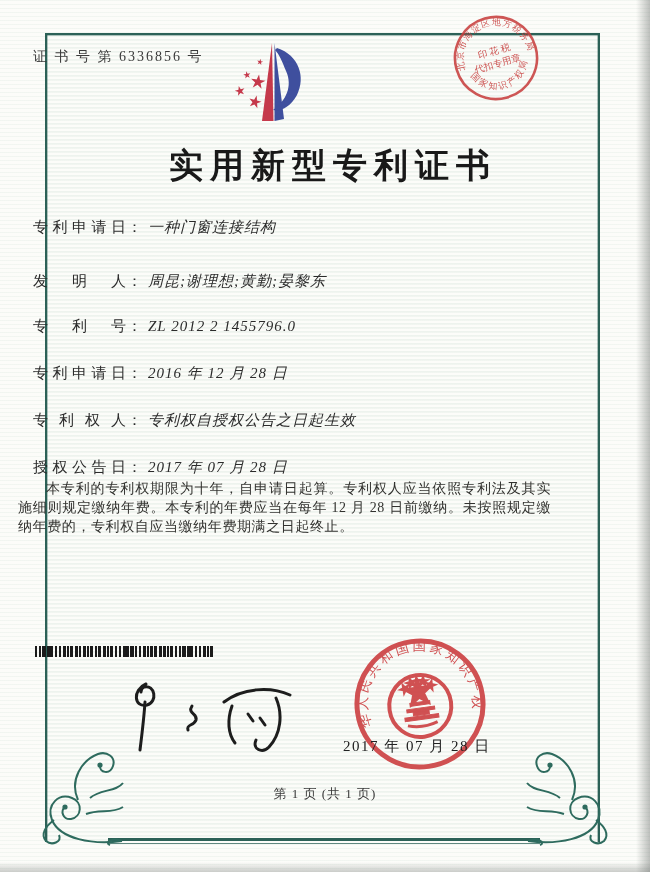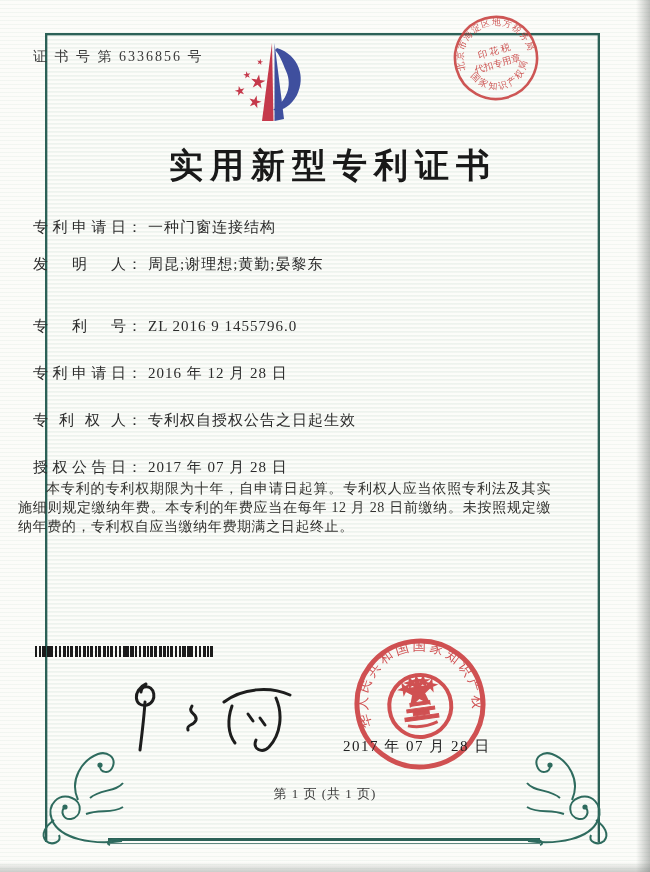--- a/index.html
+++ b/index.html
@@ -23,28 +23,28 @@
     background:repeating-linear-gradient(180deg, rgba(110,165,138,0.10) 0 1px, rgba(255,255,255,0) 1px 4px);
   }
   .cert-number{position:absolute;left:33px;top:48px;font-size:14px;letter-spacing:2px;color:#3a3a3a;}
   .logo{position:absolute;left:227px;top:35px;width:96px;height:102px;}
   .tax-seal{position:absolute;left:450px;top:12px;width:92px;height:92px;opacity:.88;}
   .title{position:absolute;left:8px;top:143px;width:100%;text-align:center;
     font-size:34px;font-weight:600;letter-spacing:7px;color:#191919;}
   .fields{position:absolute;left:33px;top:218px;width:500px;}
   .field{position:absolute;left:0;font-size:15px;white-space:nowrap;}
   .field:nth-child(1){top:0px;}
-  .field:nth-child(2){top:37px;}
+  .field:nth-child(2){top:54px;}
   .field:nth-child(3){top:99px;}
   .field:nth-child(4){top:146px;}
   .field:nth-child(5){top:193px;}
   .field:nth-child(6){top:240px;}
   .flabel{display:inline-block;width:93px;text-align:justify;text-align-last:justify;color:#2b2b2b;}
   .colon{display:inline-block;margin:0 6px 0 1px;color:#2b2b2b;}
-  .fvalue{letter-spacing:1px;color:#2b2b2b;}
+  .fvalue{letter-spacing:1px;color:#2b2b2b;font-style:italic;}
   .paragraphs{position:absolute;left:18px;top:480px;width:533px;
     font-size:14px;line-height:18.8px;letter-spacing:.6px;text-align:justify;color:#32322f;}
   .paragraphs p{margin:0;text-indent:2em;}
   .barcode{position:absolute;left:35px;top:646px;width:178px;height:11px;
     background:
       repeating-linear-gradient(90deg,#1b1b1b 0 2px,rgba(0,0,0,0) 2px 4px),
       repeating-linear-gradient(90deg,#1b1b1b 0 1px,rgba(0,0,0,0) 1px 7px),
       repeating-linear-gradient(90deg,#1b1b1b 0 1px,rgba(0,0,0,0) 1px 5px);}
   .signer{position:absolute;left:43px;top:700px;font-size:15px;letter-spacing:3px;color:#2b2b2b;}
   .signer div{margin-bottom:9px;}
@@ -105,21 +105,21 @@
   <div class="title">实用新型专利证书</div>
 
   <div class="fields">
     <div class="field">
       <span class="flabel">专利申请日</span><span class="colon">：</span><span class="fvalue">一种门窗连接结构</span>
     </div>
     <div class="field">
       <span class="flabel">发明人</span><span class="colon">：</span><span class="fvalue">周昆;谢理想;黄勤;晏黎东</span>
     </div>
     <div class="field">
-      <span class="flabel">专利号</span><span class="colon">：</span><span class="fvalue">ZL 2016 9 1455796.0</span>
+      <span class="flabel">专利号</span><span class="colon">：</span><span class="fvalue">ZL 2012 2 1455796.0</span>
     </div>
     <div class="field">
       <span class="flabel">专利申请日</span><span class="colon">：</span><span class="fvalue">2016 年 12 月 28 日</span>
     </div>
     <div class="field">
       <span class="flabel">专利权人</span><span class="colon">：</span><span class="fvalue">专利权自授权公告之日起生效</span>
     </div>
     <div class="field">
       <span class="flabel">授权公告日</span><span class="colon">：</span><span class="fvalue">2017 年 07 月 28 日</span>
     </div>

